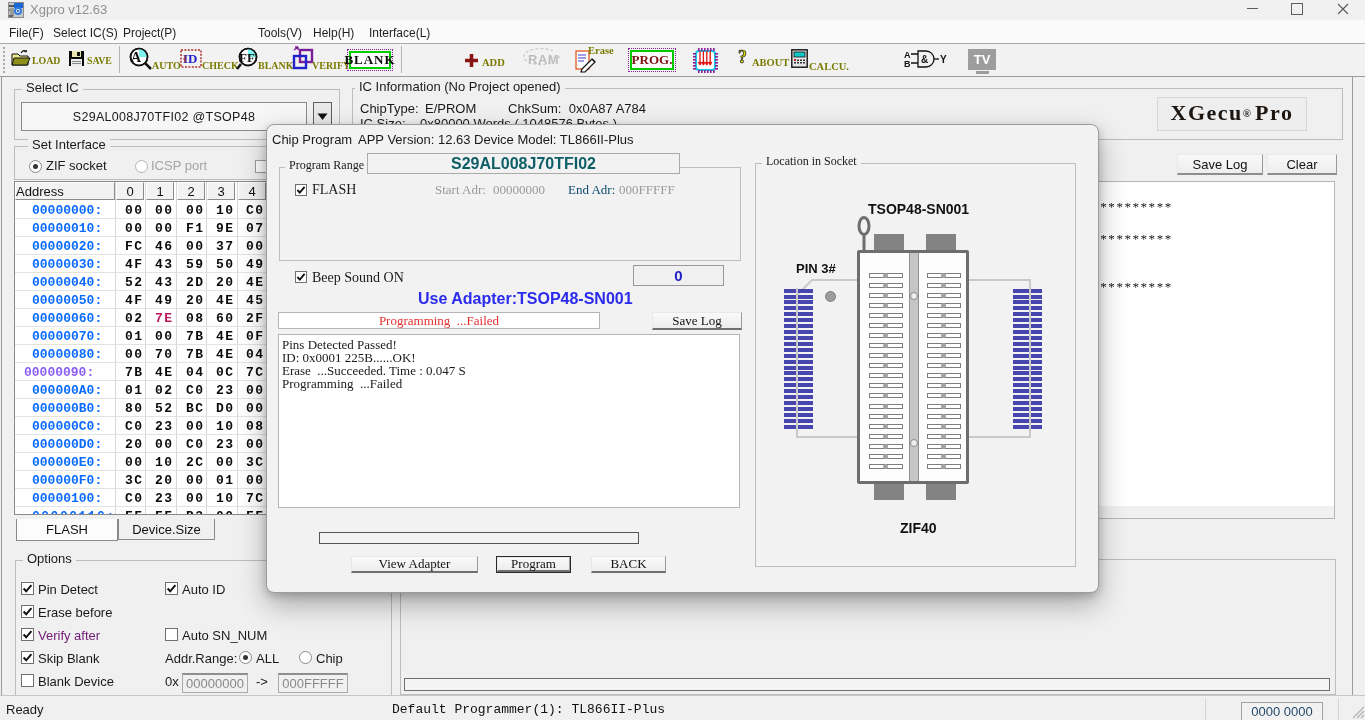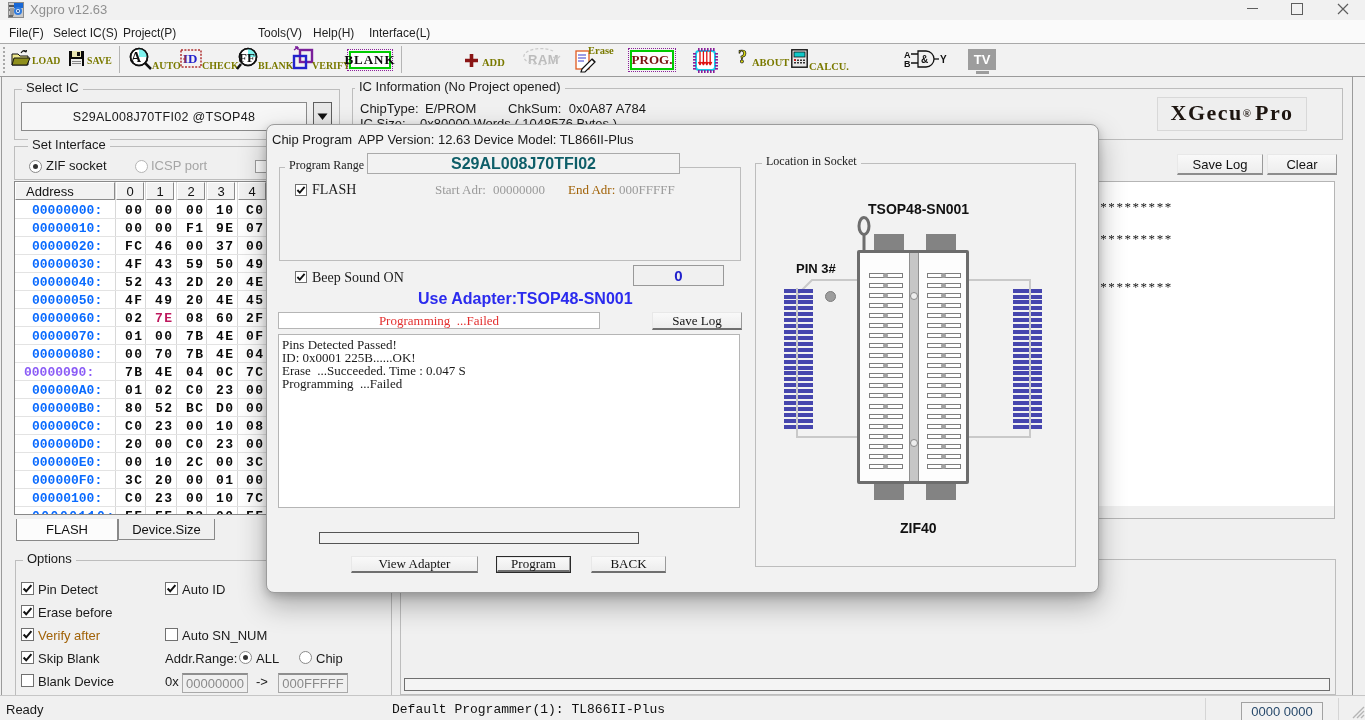--- a/index.html
+++ b/index.html
@@ -172,21 +172,21 @@
 <div style="position:absolute;left:46px;top:159px;font:normal 13px 'Liberation Sans',sans-serif;color:#1a1a1a;white-space:pre;line-height:1;">ZIF socket</div>
 <div style="position:absolute;left:135px;top:160px;width:13px;height:13px;background:#fff;border:1px solid #b5b5b5;border-radius:50%;box-sizing:border-box;"></div>
 <div style="position:absolute;left:151px;top:159px;font:normal 13px 'Liberation Sans',sans-serif;color:#a5a5a5;white-space:pre;line-height:1;">ICSP port</div>
 <div style="position:absolute;left:255px;top:160px;width:13px;height:13px;background:#fff;border:1px solid #9d9d9d;box-sizing:border-box;"></div>
 <div style="position:absolute;left:14px;top:181px;width:253px;height:334px;background:#fff;border:1px solid #898989;box-sizing:border-box;overflow:hidden;"></div>
 <div style="position:absolute;left:115px;top:182px;width:1px;height:332px;background:#d8d8d8;"></div>
 <div style="position:absolute;left:145px;top:182px;width:1px;height:332px;background:#d8d8d8;"></div>
 <div style="position:absolute;left:176px;top:182px;width:1px;height:332px;background:#d8d8d8;"></div>
 <div style="position:absolute;left:206px;top:182px;width:1px;height:332px;background:#d8d8d8;"></div>
 <div style="position:absolute;left:237px;top:182px;width:1px;height:332px;background:#d8d8d8;"></div>
-<div style="position:absolute;left:15px;top:182px;width:100px;height:18px;background:#f2f2f2;border-top:1px solid #fff;border-left:1px solid #fff;border-right:1px solid #8b8b8b;border-bottom:1px solid #8b8b8b;box-sizing:border-box;display:flex;align-items:center;justify-content:flex-start;padding-left:10px;font:13px 'Liberation Sans',sans-serif;color:#111;">Address</div>
+<div style="position:absolute;left:15px;top:182px;width:100px;height:18px;background:#f2f2f2;border-top:1px solid #fff;border-left:1px solid #fff;border-right:1px solid #8b8b8b;border-bottom:1px solid #8b8b8b;box-sizing:border-box;display:flex;align-items:center;justify-content:flex-start;font:13px 'Liberation Sans',sans-serif;color:#111;">Address</div>
 <div style="position:absolute;left:116px;top:182px;width:28px;height:18px;background:#f2f2f2;border-top:1px solid #fff;border-left:1px solid #fff;border-right:1px solid #8b8b8b;border-bottom:1px solid #8b8b8b;box-sizing:border-box;display:flex;align-items:center;justify-content:center;padding-left:0px;font:13px 'Liberation Sans',sans-serif;color:#111;">0</div>
 <div style="position:absolute;left:146px;top:182px;width:28px;height:18px;background:#f2f2f2;border-top:1px solid #fff;border-left:1px solid #fff;border-right:1px solid #8b8b8b;border-bottom:1px solid #8b8b8b;box-sizing:border-box;display:flex;align-items:center;justify-content:center;padding-left:0px;font:13px 'Liberation Sans',sans-serif;color:#111;">1</div>
 <div style="position:absolute;left:177px;top:182px;width:28px;height:18px;background:#f2f2f2;border-top:1px solid #fff;border-left:1px solid #fff;border-right:1px solid #8b8b8b;border-bottom:1px solid #8b8b8b;box-sizing:border-box;display:flex;align-items:center;justify-content:center;padding-left:0px;font:13px 'Liberation Sans',sans-serif;color:#111;">2</div>
 <div style="position:absolute;left:207px;top:182px;width:28px;height:18px;background:#f2f2f2;border-top:1px solid #fff;border-left:1px solid #fff;border-right:1px solid #8b8b8b;border-bottom:1px solid #8b8b8b;box-sizing:border-box;display:flex;align-items:center;justify-content:center;padding-left:0px;font:13px 'Liberation Sans',sans-serif;color:#111;">3</div>
 <div style="position:absolute;left:238px;top:182px;width:28px;height:18px;background:#f2f2f2;border-top:1px solid #fff;border-left:1px solid #fff;border-right:1px solid #8b8b8b;border-bottom:1px solid #8b8b8b;box-sizing:border-box;display:flex;align-items:center;justify-content:center;padding-left:0px;font:13px 'Liberation Sans',sans-serif;color:#111;">4</div>
 <div style="position:absolute;left:32px;top:204px;font:bold 13px 'Liberation Mono',monospace;color:#0a6bff;white-space:pre;line-height:1;">00000000:</div>
 <div style="position:absolute;left:125px;top:204px;font:bold 13px 'Liberation Mono',monospace;color:#0a0a0a;white-space:pre;line-height:1;letter-spacing:1.5px;">00</div>
 <div style="position:absolute;left:155px;top:204px;font:bold 13px 'Liberation Mono',monospace;color:#0a0a0a;white-space:pre;line-height:1;letter-spacing:1.5px;">00</div>
 <div style="position:absolute;left:186px;top:204px;font:bold 13px 'Liberation Mono',monospace;color:#0a0a0a;white-space:pre;line-height:1;letter-spacing:1.5px;">00</div>
 <div style="position:absolute;left:216px;top:204px;font:bold 13px 'Liberation Mono',monospace;color:#0a0a0a;white-space:pre;line-height:1;letter-spacing:1.5px;">10</div>
@@ -323,21 +323,21 @@
 <div style="position:absolute;left:38px;top:583px;font:normal 13px 'Liberation Sans',sans-serif;color:#1a1a1a;white-space:pre;line-height:1;">Pin Detect</div>
 <div style="position:absolute;left:21px;top:605px;width:13px;height:13px;background:#fff;border:1px solid #707070;box-sizing:border-box;"></div>
 <svg style="position:absolute;left:21px;top:605px" width="13" height="13" viewBox="0 0 13 13">
     <path d="M2.6 6.5 L5.2 9.3 L10.4 3.2" stroke="#111" stroke-width="2" fill="none"></path>
   </svg>
 <div style="position:absolute;left:38px;top:606px;font:normal 13px 'Liberation Sans',sans-serif;color:#1a1a1a;white-space:pre;line-height:1;">Erase before</div>
 <div style="position:absolute;left:21px;top:628px;width:13px;height:13px;background:#fff;border:1px solid #707070;box-sizing:border-box;"></div>
 <svg style="position:absolute;left:21px;top:628px" width="13" height="13" viewBox="0 0 13 13">
     <path d="M2.6 6.5 L5.2 9.3 L10.4 3.2" stroke="#111" stroke-width="2" fill="none"></path>
   </svg>
-<div style="position:absolute;left:38px;top:629px;font:normal 13px 'Liberation Sans',sans-serif;color:#a16207;white-space:pre;line-height:1;">Verify after</div>
+<div style="position:absolute;left:38px;top:629px;font:normal 13px 'Liberation Sans',sans-serif;color:#701a75;white-space:pre;line-height:1;">Verify after</div>
 <div style="position:absolute;left:21px;top:651px;width:13px;height:13px;background:#fff;border:1px solid #707070;box-sizing:border-box;"></div>
 <svg style="position:absolute;left:21px;top:651px" width="13" height="13" viewBox="0 0 13 13">
     <path d="M2.6 6.5 L5.2 9.3 L10.4 3.2" stroke="#111" stroke-width="2" fill="none"></path>
   </svg>
 <div style="position:absolute;left:38px;top:652px;font:normal 13px 'Liberation Sans',sans-serif;color:#1a1a1a;white-space:pre;line-height:1;">Skip Blank</div>
 <div style="position:absolute;left:21px;top:674px;width:13px;height:13px;background:#fff;border:1px solid #707070;box-sizing:border-box;"></div>
 <div style="position:absolute;left:38px;top:675px;font:normal 13px 'Liberation Sans',sans-serif;color:#1a1a1a;white-space:pre;line-height:1;">Blank Device</div>
 <div style="position:absolute;left:165px;top:582px;width:13px;height:13px;background:#fff;border:1px solid #707070;box-sizing:border-box;"></div>
 <svg style="position:absolute;left:165px;top:582px" width="13" height="13" viewBox="0 0 13 13">
     <path d="M2.6 6.5 L5.2 9.3 L10.4 3.2" stroke="#111" stroke-width="2" fill="none"></path>
@@ -390,21 +390,21 @@
 <div style="position:absolute;left:285px;top:159px;font:12px 'Liberation Serif',serif;color:#1a1a1a;background:#f2f2f2;padding:0 4px;line-height:1.1;white-space:pre;">Program Range</div>
 <div style="position:absolute;left:367px;top:153px;width:313px;height:21px;background:#f2f2f2;border:1px solid #aaa;box-sizing:border-box;"></div>
 <div style="position:absolute;left:367px;top:153px;width:313px;height:21px;display:flex;align-items:center;justify-content:center;font:bold 16px 'Liberation Sans',sans-serif;color:#0e5e68;">S29AL008J70TFI02</div>
 <div style="position:absolute;left:295px;top:184px;width:12px;height:12px;background:#fff;border:1px solid #707070;box-sizing:border-box;"></div>
 <svg style="position:absolute;left:295px;top:184px" width="12" height="12" viewBox="0 0 13 13">
     <path d="M2.6 6.5 L5.2 9.3 L10.4 3.2" stroke="#111" stroke-width="2" fill="none"></path>
   </svg>
 <div style="position:absolute;left:312px;top:183px;font:normal 14px 'Liberation Serif',serif;color:#1a1a1a;white-space:pre;line-height:1;">FLASH</div>
 <div style="position:absolute;left:435px;top:183px;font:normal 13px 'Liberation Serif',serif;color:#9a9a9a;white-space:pre;line-height:1;">Start Adr:</div>
 <div style="position:absolute;left:493px;top:183px;font:normal 13px 'Liberation Serif',serif;color:#9a9a9a;white-space:pre;line-height:1;">00000000</div>
-<div style="position:absolute;left:568px;top:183px;font:normal 13px 'Liberation Serif',serif;color:#a16207;white-space:pre;line-height:1;">End Adr:</div>
+<div style="position:absolute;left:568px;top:183px;font:normal 13px 'Liberation Serif',serif;color:#0c4a6e;white-space:pre;line-height:1;">End Adr:</div>
 <div style="position:absolute;left:619px;top:183px;font:normal 13px 'Liberation Serif',serif;color:#9a9a9a;white-space:pre;line-height:1;">000FFFFF</div>
 <div style="position:absolute;left:295px;top:271px;width:12px;height:12px;background:#fff;border:1px solid #707070;box-sizing:border-box;"></div>
 <svg style="position:absolute;left:295px;top:271px" width="12" height="12" viewBox="0 0 13 13">
     <path d="M2.6 6.5 L5.2 9.3 L10.4 3.2" stroke="#111" stroke-width="2" fill="none"></path>
   </svg>
 <div style="position:absolute;left:312px;top:271px;font:normal 14px 'Liberation Serif',serif;color:#1a1a1a;white-space:pre;line-height:1;">Beep Sound ON</div>
 <div style="position:absolute;left:633px;top:265px;width:91px;height:21px;background:#f0f0f0;border:1px solid #999;box-sizing:border-box;display:flex;align-items:center;justify-content:center;font:bold 15px 'Liberation Sans',sans-serif;color:#2222cc;">0</div>
 <div style="position:absolute;left:418px;top:291px;font:bold 16px 'Liberation Sans',sans-serif;color:#2b2bee;white-space:pre;line-height:1;">Use Adapter:TSOP48-SN001</div>
 <div style="position:absolute;left:278px;top:312px;width:322px;height:17px;background:#fff;border:1px solid #b5b5b5;box-sizing:border-box;display:flex;align-items:center;justify-content:center;font:13px 'Liberation Serif',serif;color:#e33030;white-space:pre;">Programming  ...Failed</div>
 <div style="position:absolute;left:652px;top:312px;width:90px;height:18px;box-sizing:border-box;background:#f4f4f4;"></div>

